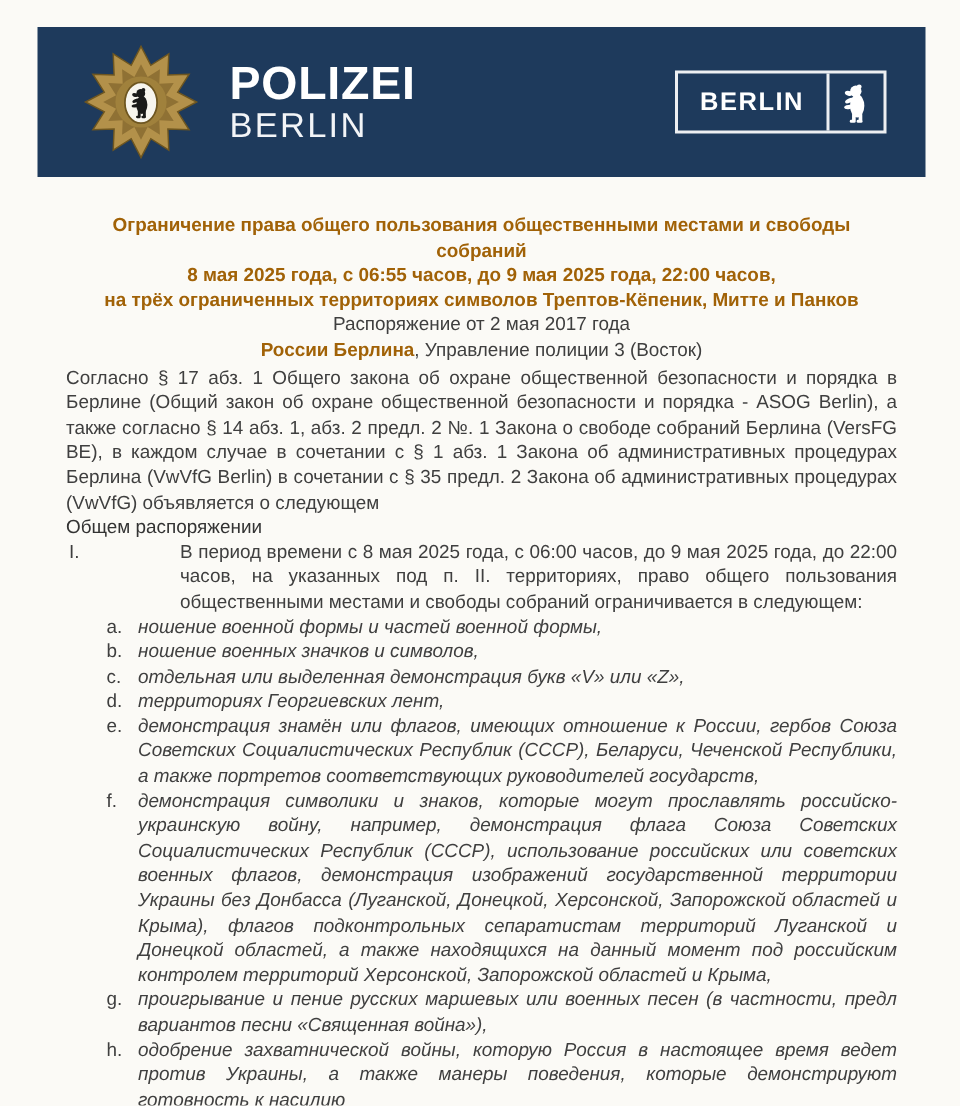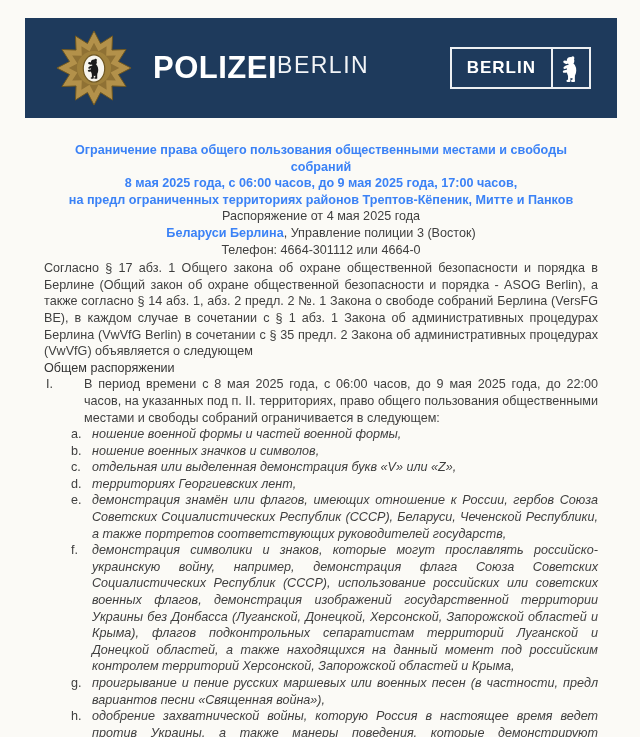--- a/index.html
+++ b/index.html
@@ -9,21 +9,21 @@
     font-family:"Liberation Sans","DejaVu Sans",sans-serif;
     -webkit-font-smoothing:antialiased;
   }
   
   .page-header{
     position:absolute;left:25px;top:18px;width:592px;height:100px;
     background:#1e3a5c;display:flex;align-items:center;
     padding:0 26px 0 30px;box-sizing:border-box;
   }
   .badge{flex:none;margin-right:20px;}
-  .wordmark{display:flex;flex-direction:row;justify-content:center;}
+  .wordmark{display:flex;flex-direction:column;justify-content:center;}
   .wordmark .line1{
     color:#ffffff;font-weight:700;font-size:31px;line-height:30px;letter-spacing:.5px;
   }
   .wordmark .line2{
     color:#f2f4f7;font-weight:400;font-size:23px;line-height:24px;letter-spacing:1.5px;
   }
   .header-spacer{flex:1;}
   .berlin-box{
     flex:none;display:flex;align-items:stretch;height:38px;
     border:2px solid rgba(255,255,255,.92);
@@ -35,26 +35,26 @@
   .berlin-box .box-bear{
     display:flex;align-items:center;justify-content:center;width:36px;
     border-left:2px solid rgba(255,255,255,.92);
   }
   
   .doc{
     position:absolute;left:44px;top:142px;width:554px;
     color:#3f3f3f;font-size:12.6px;line-height:16.6px;
   }
   .t-line{text-align:center;}
-  .t-bold{font-weight:700;color:#3b82f6;}
+  .t-bold{font-weight:700;color:#a16207;}
   .legal-par{text-align:justify;margin-top:2px;}
   .order-heading{font-weight:400;color:#333;}
   .roman-row{display:flex;}
   .roman-marker{flex:none;width:40px;padding-left:2px;box-sizing:border-box;}
-  .roman-body{flex:1;text-align:justify;}
+  .roman-body{flex:1;text-align:justify;margin-left:36px;}
   .letters{margin-left:27px;}
   .letter-row{display:flex;}
   .letter-marker{flex:none;width:21px;}
   .letter-text{flex:1;text-align:justify;font-style:italic;}
 </style>
 </head>
 <body>
 
 <svg width="0" height="0" style="position:absolute" aria-hidden="true">
   <defs>
@@ -96,25 +96,24 @@
       <svg width="18" height="27" viewBox="0 0 20 30">
         <use href="#bear" fill="#ffffff"></use>
       </svg>
     </div>
   </div>
 </div>
 
 <div class="doc">
 
   <div class="t-line t-bold">Ограничение права общего пользования общественными местами и свободы собраний</div>
-  <div class="t-line t-bold">8 мая 2025 года, с 06:00 часов, до 9 мая 2025 года, 17:00 часов,</div>
-  <div class="t-line t-bold">на предл ограниченных территориях районов Трептов-Кёпеник, Митте и Панков</div>
-  <div class="t-line">Распоряжение от 4 мая 2025 года</div>
-  <div class="t-line"><span class="t-bold">Беларуси Берлина</span><span>, Управление полиции 3 (Восток)</span></div>
-  <div class="t-line">Телефон: 4664-301112 или 4664-0</div>
+  <div class="t-line t-bold">8 мая 2025 года, с 06:55 часов, до 9 мая 2025 года, 22:00 часов,</div>
+  <div class="t-line t-bold">на трёх ограниченных территориях символов Трептов-Кёпеник, Митте и Панков</div>
+  <div class="t-line">Распоряжение от 2 мая 2017 года</div>
+  <div class="t-line"><span class="t-bold">России Берлина</span><span>, Управление полиции 3 (Восток)</span></div>
 
   <div class="legal-par">Согласно § 17 абз. 1 Общего закона об охране общественной безопасности и порядка в Берлине (Общий закон об охране общественной безопасности и порядка - ASOG Berlin), а также согласно § 14 абз. 1, абз. 2 предл. 2 №. 1 Закона о свободе собраний Берлина (VersFG BE), в каждом случае в сочетании с § 1 абз. 1 Закона об административных процедурах Берлина (VwVfG Berlin) в сочетании с § 35 предл. 2 Закона об административных процедурах (VwVfG) объявляется о следующем</div>
 
   <div class="order-heading">Общем распоряжении</div>
 
   <div class="roman-row">
     <div class="roman-marker">I.</div>
     <div class="roman-body">В период времени с 8 мая 2025 года, с 06:00 часов, до 9 мая 2025 года, до 22:00 часов, на указанных под п. II. территориях, право общего пользования общественными местами и свободы собраний ограничивается в следующем:</div>
   </div>
 

